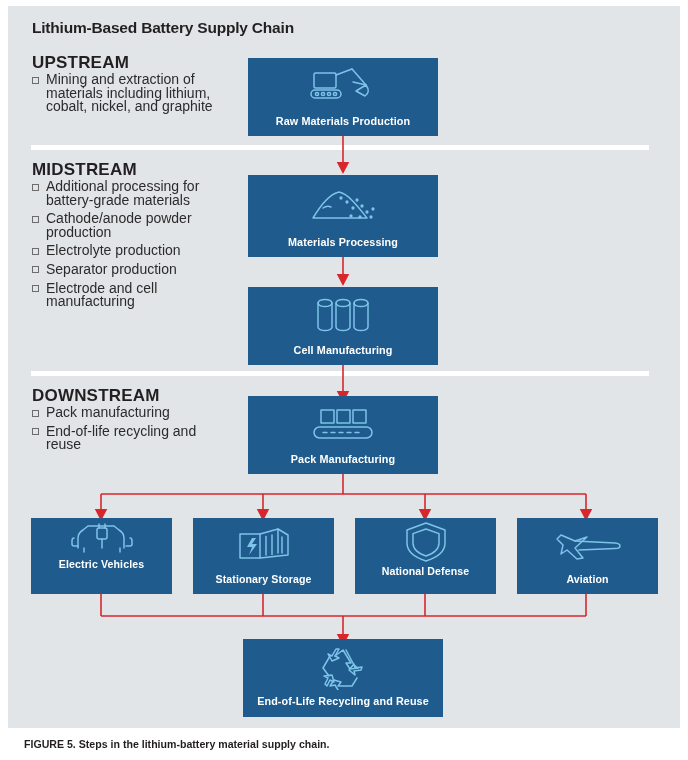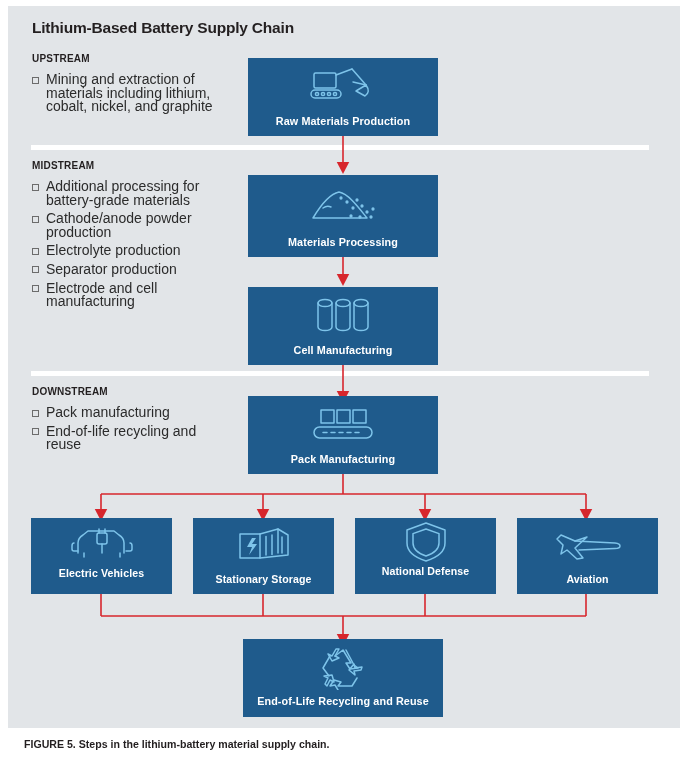--- a/index.html
+++ b/index.html
@@ -28,21 +28,21 @@
     left:32px;top:19px;
     font-size:15.5px;
     font-weight:bold;
     color:#231f20;
     letter-spacing:-0.2px;
     white-space:nowrap;
   }
   
   .stage-head{
     position:absolute;
-    font-size:10px;
+    font-size:17px;
     font-weight:bold;
     color:#231f20;
     letter-spacing:0.2px;
     white-space:nowrap;
   }
   
   .bullets{
     position:absolute;
     width:200px;
   }
@@ -258,21 +258,21 @@
         <rect x="14" y="4" width="13" height="13"></rect>
         <rect x="30" y="4" width="13" height="13"></rect>
         <rect x="46" y="4" width="13" height="13"></rect>
         <rect x="7" y="21" width="58" height="11" rx="5.5"></rect>
         <path d="M16 26.5 h4 M24 26.5 h4 M32 26.5 h4 M40 26.5 h4 M48 26.5 h4"></path>
       </svg>
     </div>
     <div class="node-label">Pack Manufacturing</div>
   </div>
 
-  <div class="node" style="left:31px;top:518px;width:141px;height:76px;padding-bottom:15px;">
+  <div class="node" style="left:31px;top:518px;width:141px;height:76px;padding-bottom:24px;">
     <div class="icon">
       <svg width="64" height="40" viewBox="0 0 64 40" fill="none" stroke="#7ec4ea" stroke-width="1.5" stroke-linecap="round" stroke-linejoin="round">
         <path d="M8 30 v-10 q0 -5 5 -8 l5 -4 h26 l5 4 q5 3 5 8 v10"></path>
         <path d="M4 20 q-2 0 -2 3 v3 q0 2 2 2 h4"></path>
         <path d="M60 20 q2 0 2 3 v3 q0 2 -2 2 h-4"></path>
         <path d="M14 30 v4 M50 30 v4"></path>
         <rect x="27" y="10" width="10" height="11" rx="2"></rect>
         <path d="M29 10 v-4 M35 10 v-4"></path>
         <path d="M32 21 v9"></path>
       </svg>

